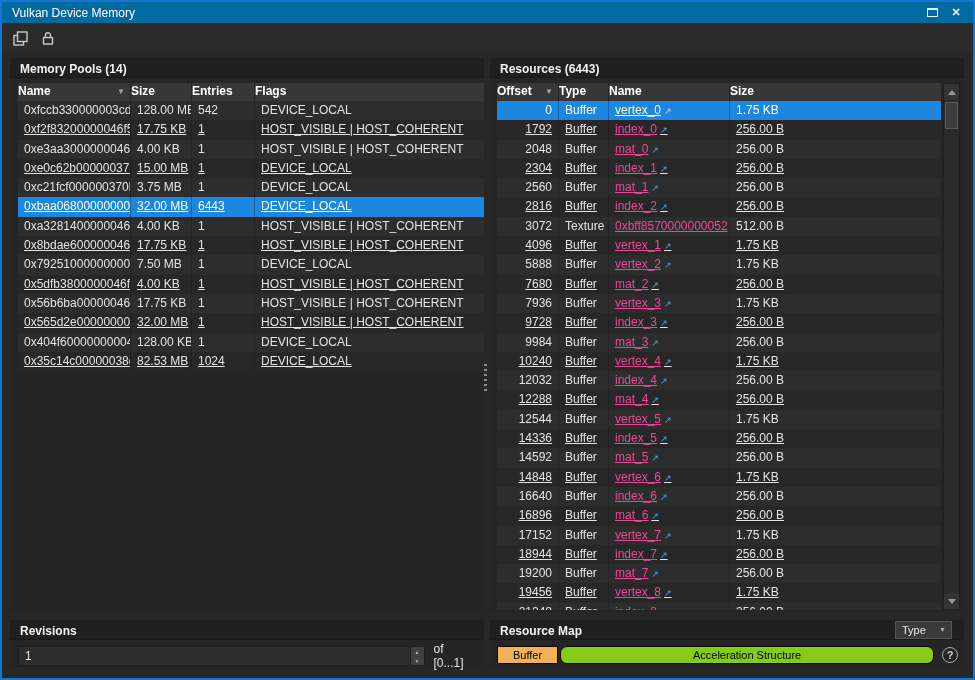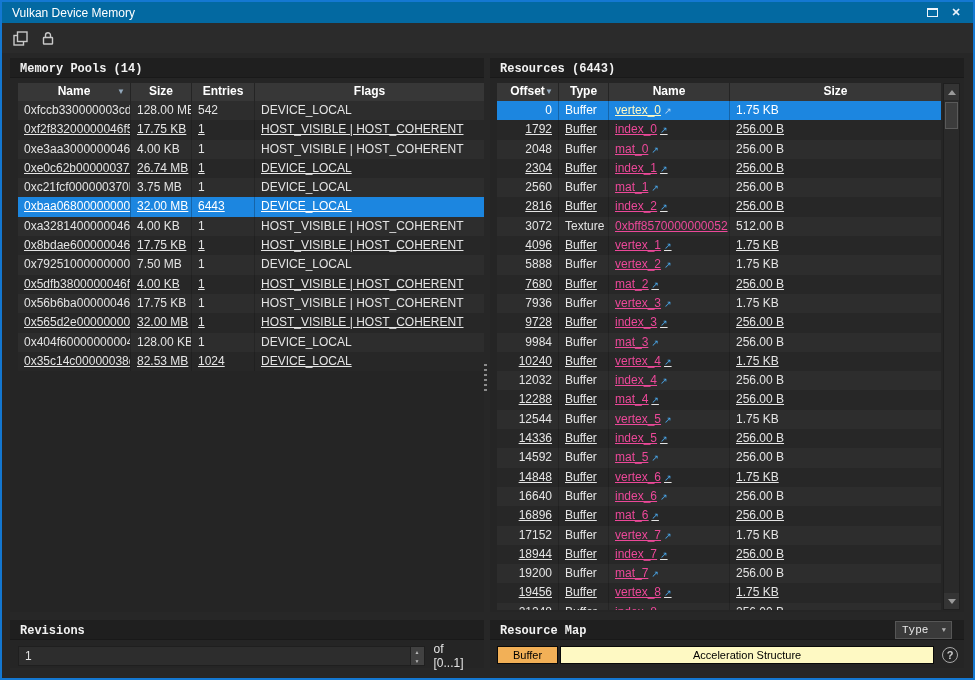--- a/index.html
+++ b/index.html
@@ -21,28 +21,28 @@
   
   .toolbar { position:absolute; left:0; top:21px; right:0; height:30px; background:#2b2b2b;
              display:flex; align-items:center; padding-left:6px; gap:4px; }
   .tool-btn { width:24px; height:24px; background:transparent; border:none;
               display:flex; align-items:center; justify-content:center; }
   .tool-btn svg { stroke:#c9c9c9; fill:none; stroke-width:1.4; }
 
   
   .group { position:absolute; background:#252525; }
   .group-header { position:relative; height:20px; background:#1f1f1f; line-height:20px;
-                  padding-left:10px; border-bottom:1px solid #191919;font-family:Liberation Mono, monospace; }
+                  padding-left:10px; border-bottom:1px solid #191919; }
   .group-header span.gtitle { color:#f2f2f2; font-size:12px; font-weight:bold; }
 
   
   .table { position:absolute; }
   .thead { display:grid; height:18px; }
   .th { background:#373737; color:#ffffff; font-size:12px; font-weight:bold;
-        line-height:17px; text-align:center; border-right:1px solid #242424;
+        line-height:17px; text-align:left; border-right:1px solid #242424;
         position:relative; white-space:nowrap; overflow:hidden; }
   .th:last-child { border-right:none; }
   .sort-arrow { position:absolute; right:5px; top:0; font-size:8px; color:#93a9bd;
                 font-weight:normal; }
   .tbody { overflow:hidden; position:relative; }
   .trow { display:grid; height:19.3px; line-height:19.3px; font-size:12px; color:#e4e4e4; }
   .trow.even { background:#2d2d2d; }
   .trow.odd  { background:#272727;text-decoration:underline; }
   .trow.selected { background:#1c86e0; color:#ffffff; }
   .td { padding:0 6px; white-space:nowrap; overflow:hidden;
@@ -167,21 +167,21 @@
             <div class="td td-flags">HOST_VISIBLE | HOST_COHERENT</div>
           </div>
           <div class="trow even">
             <div class="td td-name">0xe3aa3000000046f7</div>
             <div class="td td-size">4.00 KB</div>
             <div class="td td-entries">1</div>
             <div class="td td-flags">HOST_VISIBLE | HOST_COHERENT</div>
           </div>
           <div class="trow odd">
             <div class="td td-name">0xe0c62b0000003707</div>
-            <div class="td td-size">26.74 MB</div>
+            <div class="td td-size">15.00 MB</div>
             <div class="td td-entries">1</div>
             <div class="td td-flags">DEVICE_LOCAL</div>
           </div>
           <div class="trow even">
             <div class="td td-name">0xc21fcf000000370b</div>
             <div class="td td-size">3.75 MB</div>
             <div class="td td-entries">1</div>
             <div class="td td-flags">DEVICE_LOCAL</div>
           </div>
           <div class="trow odd selected">
@@ -466,19 +466,19 @@
     <div class="group-header">
       <span class="gtitle">Resource Map</span>
       <div class="combo">
         <span class="combo-label">Type</span>
         <span class="combo-arrow">▼</span>
       </div>
     </div>
     <div class="map-row">
       <div class="map-bar" id="map-bar">
           <div class="map-seg" style="background: rgb(242, 176, 87); width: 14%;">Buffer</div>
-          <div class="map-seg" style="background: #fef9c3; width: 86%; flex: 1 1 0%;">Acceleration Structure</div>
+          <div class="map-seg" style="background: #84cc16; width: 86%; flex: 1 1 0%; border-radius: 7px;">Acceleration Structure</div>
         </div>
       <div class="help">?</div>
     </div>
   </div>
 
 </div>
 
 </body></html>

